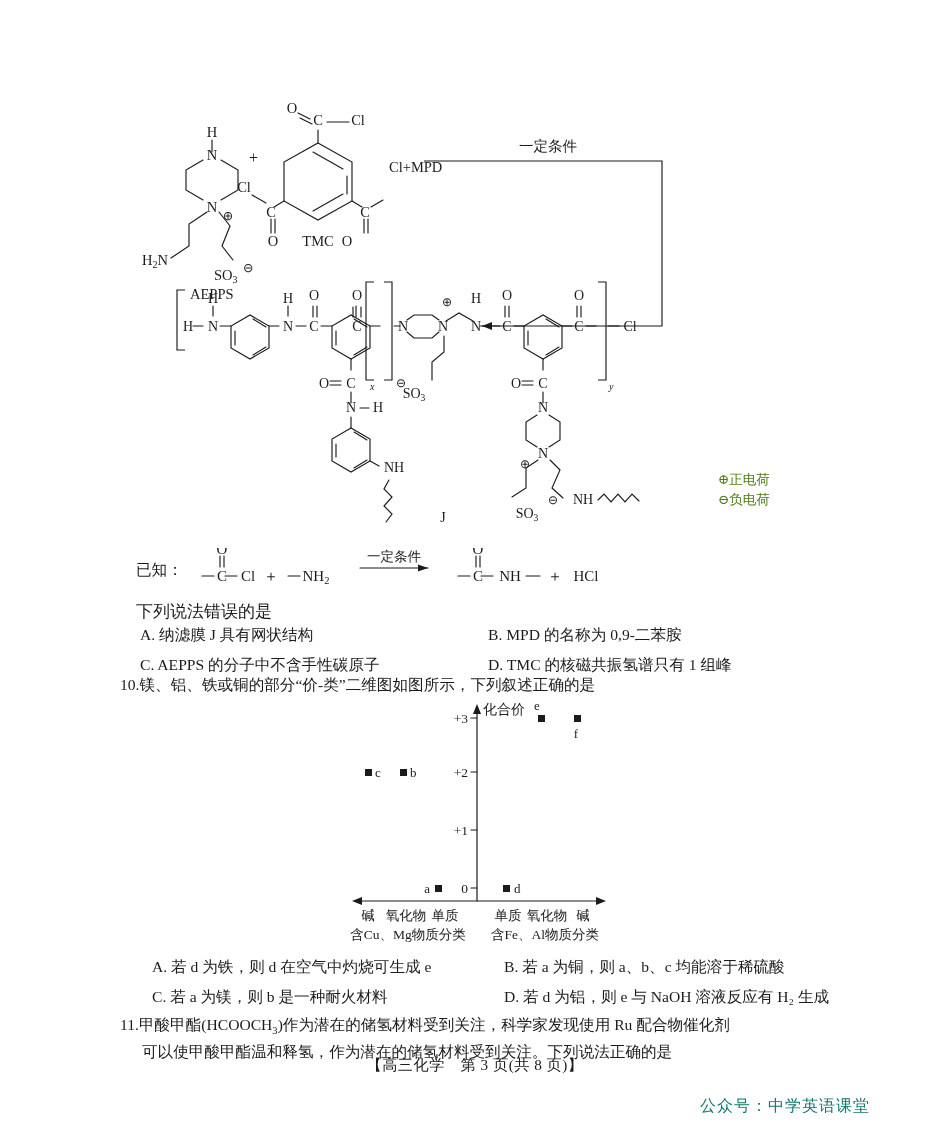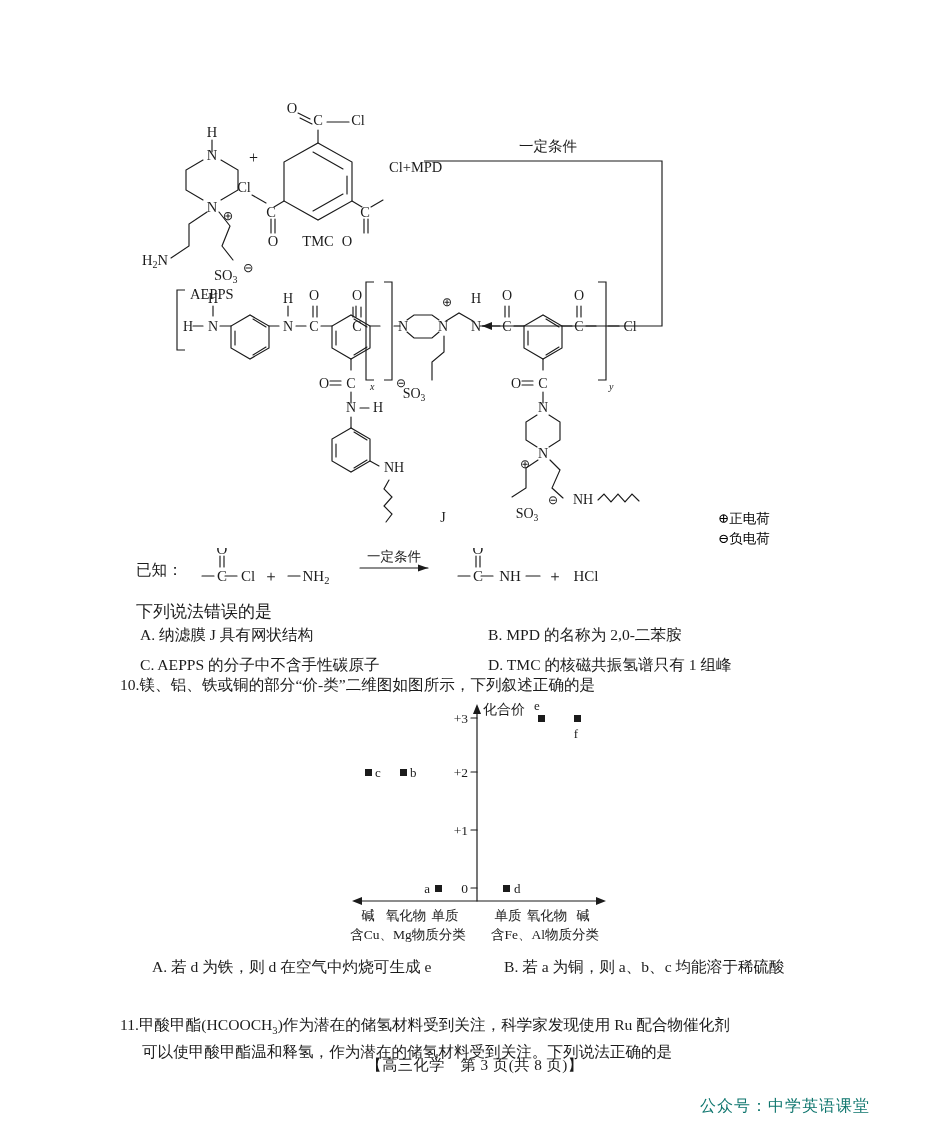--- a/index.html
+++ b/index.html
@@ -69,21 +69,21 @@
     font-size:15.2px; letter-spacing:.5px;
   }
   #watermark {
     position:absolute; left:700px; top:1096px;
     font-size:16px; color:#0f766e;
     font-family:"Liberation Serif", serif; 
     letter-spacing:1px; white-space:nowrap;
   }
   .legend {
     position:absolute; left:718px; top:370px;
-    font-size:13.5px; line-height:1.5; color:#000000;margin-top:39px;
+    font-size:13.5px; line-height:1.5; color:#4d7c0f;
   }
 </style>
 </head>
 <body>
 
 <div class="page">
 
 
   <div id="scheme">
     <svg width="950" height="440" viewBox="0 0 950 440" font-family="Liberation Serif, serif" fill="#1b1b1b">
@@ -359,21 +359,21 @@
 
   <div id="q9-prompt">下列说法错误的是</div>
   <div class="opts" id="q9-options">
     <div class="opt-row">
       <div class="opt-a">
         <span>A.</span>
         <span>纳滤膜 J 具有网状结构</span>
       </div>
       <div class="opt-b">
         <span>B.</span>
-        <span>MPD 的名称为 2,0-二苯胺</span>
+        <span>MPD 的名称为 0,9-二苯胺</span>
       </div>
     </div>
     <div class="opt-row">
       <div class="opt-a">
         <span>C.</span>
         <span>AEPPS 的分子中不含手性碳原子</span>
       </div>
       <div class="opt-b">
         <span>D.</span>
         <span>TMC 的核磁共振氢谱只有 1 组峰</span>
@@ -449,20 +449,30 @@
     <div class="opt-row">
       <div class="opt-a">
         <span>A.</span>
         <span>若 d 为铁，则 d 在空气中灼烧可生成 e</span>
       </div>
       <div class="opt-b">
         <span>B.</span>
         <span>若 a 为铜，则 a、b、c 均能溶于稀硫酸</span>
       </div>
     </div>
+    <div class="opt-row">
+      <div class="opt-a">
+        <span>C.</span>
+        <span>若 a 为镁，则 b 是一种耐火材料</span>
+      </div>
+      <div class="opt-b">
+        <span>D.</span>
+        <span>若 d 为铝，则 e 与 NaOH 溶液反应有 H₂ 生成</span>
+      </div>
+    </div>
   </div>
 
   <div id="q11-stem">
     <span>11.</span><span>甲酸甲酯(HCOOCH</span><sub class="sb">3</sub><span>)作为潜在的储氢材料受到关注，科学家发现使用 Ru 配合物催化剂</span>
     <span class="l2">可以使甲酸甲酯温和释氢，作为潜在的储氢材料受到关注。下列说法正确的是</span>
   </div>
 
   <div id="footer">【高三化学　第 3 页(共 8 页)】</div>
   <div id="watermark">公众号：中学英语课堂</div>
 

